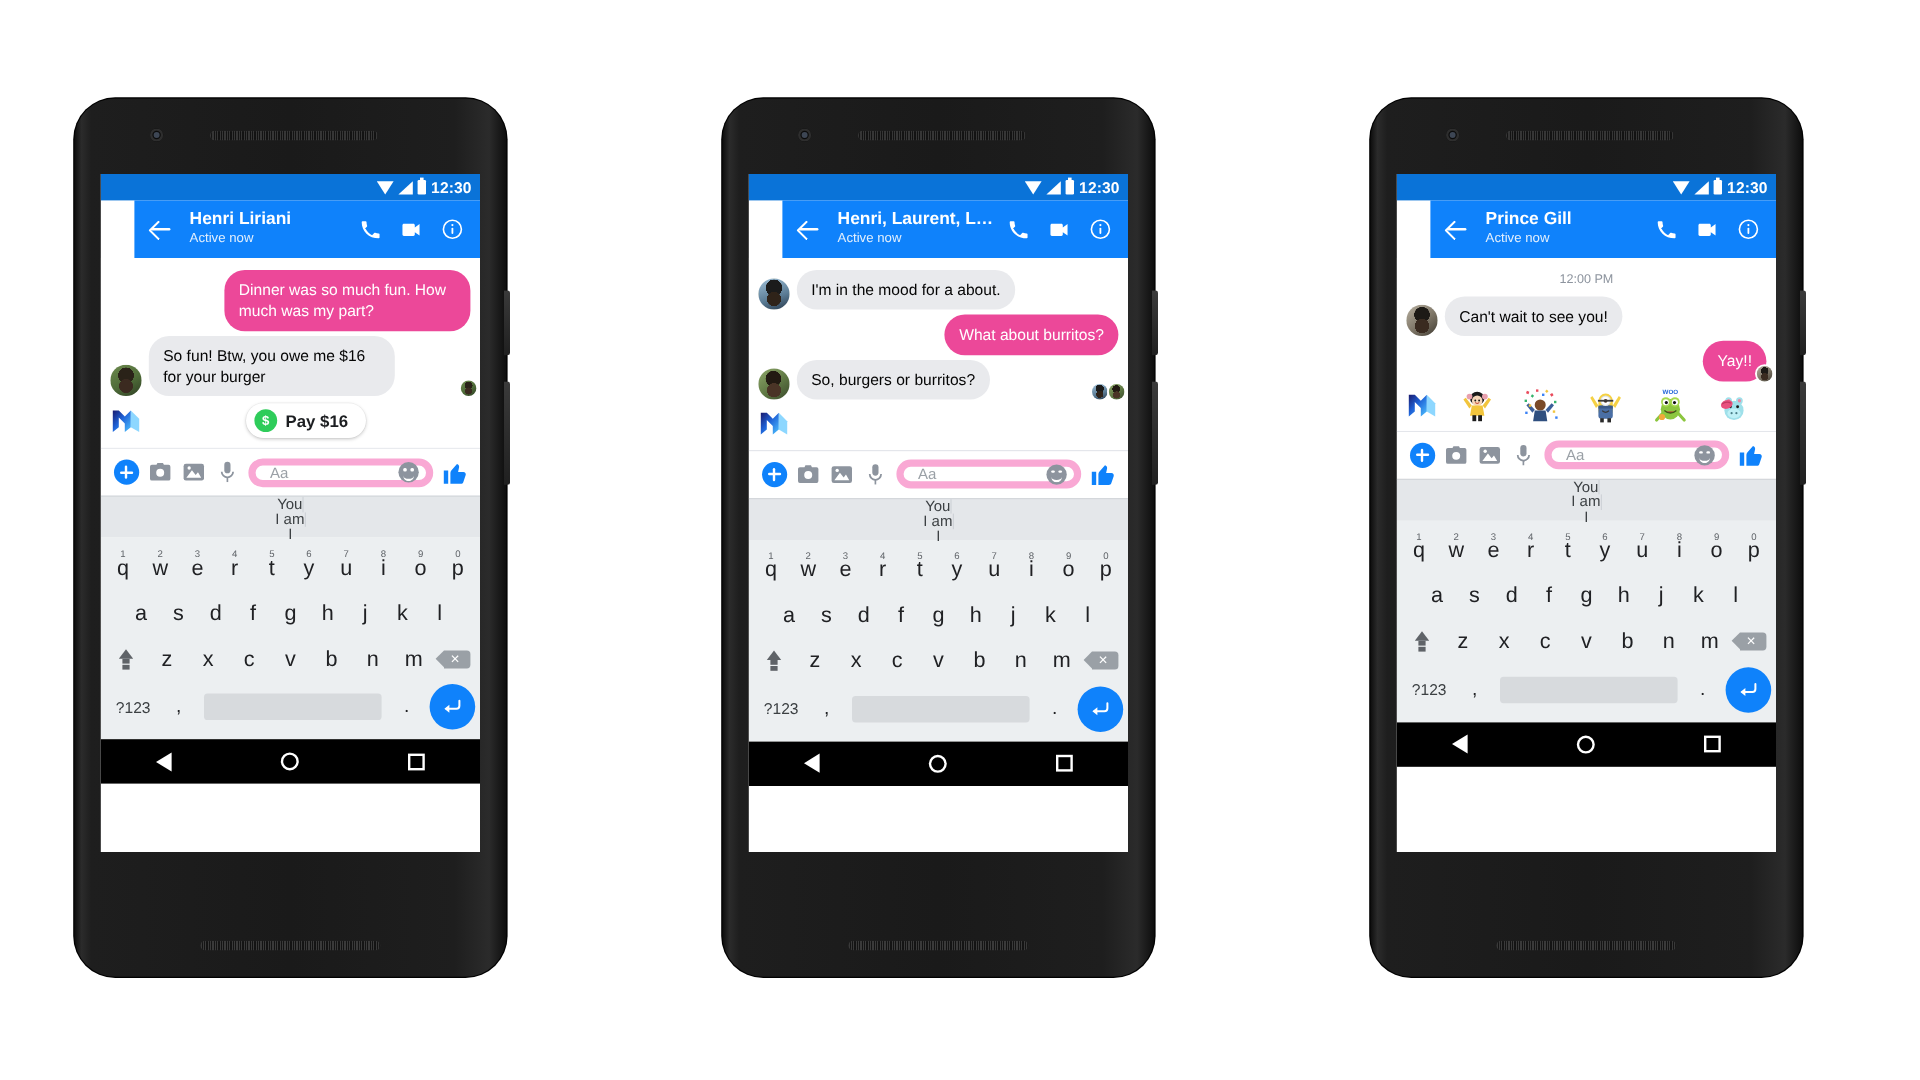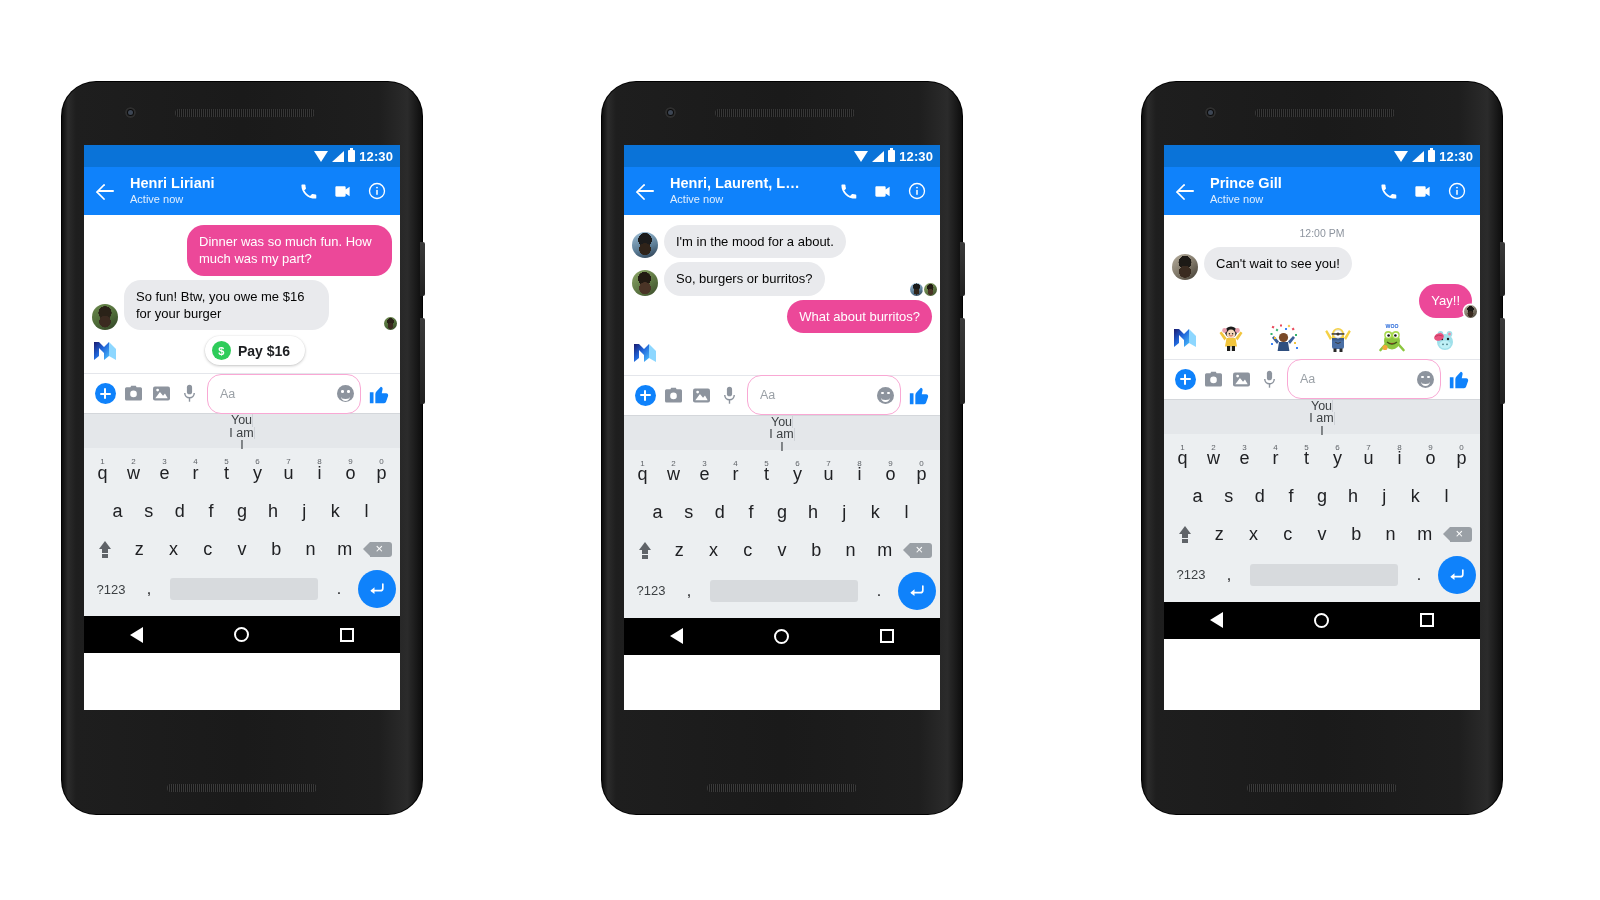--- a/index.html
+++ b/index.html
@@ -89,21 +89,21 @@
     width:0;height:0; border-bottom:11px solid #fff; border-left:12px solid transparent;
   }
   .ic-bat { width:7px; height:12px; background:#fff; border-radius:1px; position:relative; }
   .ic-bat::before{
     content:""; position:absolute; left:2px; top:-2px; width:3px;height:2px;background:#fff;
   }
 
   
   .appbar {
     height: 48px; background: #0f82fb;
-    display:flex; align-items:center; padding: 0 10px; gap: 2px;
+    display:flex; align-items:center; padding: 0 10px; gap: 2px; margin-left: 28px;
   }
   .back-arrow { width: 24px; height:24px; position:relative; flex:0 0 auto; cursor:pointer;}
   .back-arrow::before{
     content:""; position:absolute; left:4px; top:11px; width:16px;height:2px;background:#fff;border-radius:1px;
   }
   .back-arrow::after{
     content:""; position:absolute; left:4px; top:7px; width:10px;height:10px;
     border-left:2px solid #fff; border-bottom:2px solid #fff; transform: rotate(45deg);
     border-radius:1px;
   }
@@ -183,21 +183,21 @@
     height: 40px; padding: 0 7px;
   }
   .cbtn { width:28px; height:28px; display:flex;align-items:center;justify-content:center; flex:0 0 auto; cursor:pointer;}
   .plus {
     width:21px;height:21px;border-radius:50%;background:#0f82fb;position:relative;
   }
   .plus::before,.plus::after{content:"";position:absolute;background:#fff;border-radius:1px;}
   .plus::before{left:5px;top:9.5px;width:11px;height:2px;}
   .plus::after{left:9.5px;top:5px;width:2px;height:11px;}
   .textfield {
-    flex:1 1 auto; height:40px; border:1px solid #f9a8d4; border-radius:14px;
+    flex:1 1 auto; height:24px; border:6px solid #f9a8d4; border-radius:14px;
     display:flex; align-items:center; justify-content:space-between;
     padding: 0 6px 0 12px; margin: 0 4px; background:#fff;
   }
   .textfield .ph { color:#9aa0a6; font-size:12.5px; }
   .smiley { width:17px;height:17px;border-radius:50%;background:#8d949e;position:relative;flex:0 0 auto;}
   .smiley::before{content:"";position:absolute;left:4px;top:5px;width:2.5px;height:2.5px;border-radius:50%;background:#fff;
                   box-shadow:6px 0 0 #fff;}
   .smiley::after{content:"";position:absolute;left:4px;top:9px;width:9px;height:4.5px;
                  border-bottom:2px solid #fff;border-radius:0 0 9px 9px;}
   .thumb { width:22px;height:22px;flex:0 0 auto;}
@@ -523,30 +523,30 @@
               </svg>
           </span>
         </div>
       </div>
 
       <div class="thread">
         <div class="row">
           <div class="avatar av-b"></div>
           <div class="bubble in">I'm in the mood for a about.</div>
         </div>
+        <div class="row out">
+          <div class="bubble out">What about burritos?</div>
+        </div>
         <div class="row">
           <div class="avatar av-c"></div>
           <div class="bubble in">So, burgers or burritos?</div>
           <div class="seen-dots">
             <div class="avatar av-b"></div>
             <div class="avatar av-c"></div>
           </div>
-        </div>
-        <div class="row out">
-          <div class="bubble out">What about burritos?</div>
         </div>
 
         <div class="m-row">
           <span class="m-logo">
             <svg width="26" height="24" viewBox="0 0 26 24">
               <defs>
                   <linearGradient id="mg2" x1="0" y1="0" x2="1" y2="1">
                 <stop offset="0" stop-color="#1a1a6e"></stop>
                     <stop offset="45%" stop-color="#1f63d8"></stop>
                     <stop offset="100%" stop-color="#4fc3ff"></stop>

